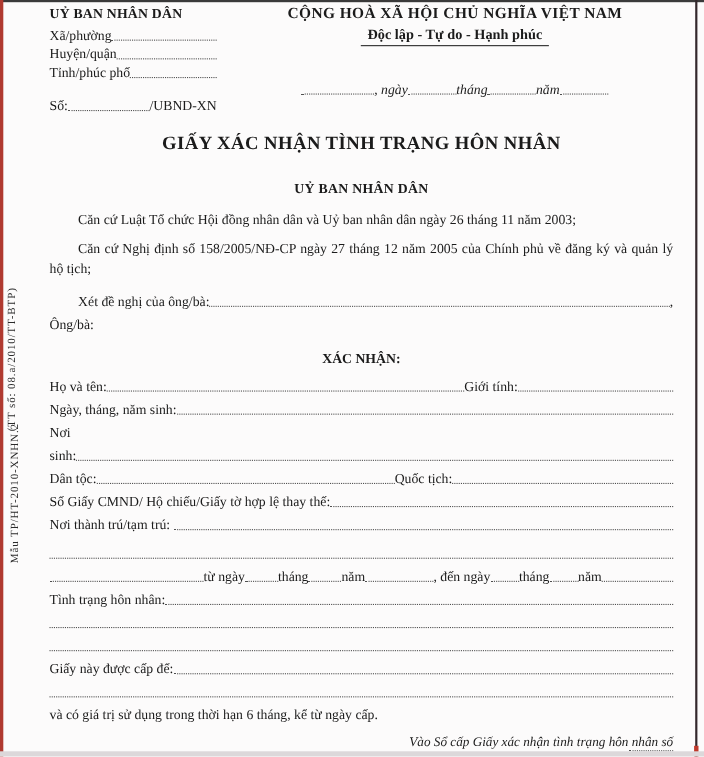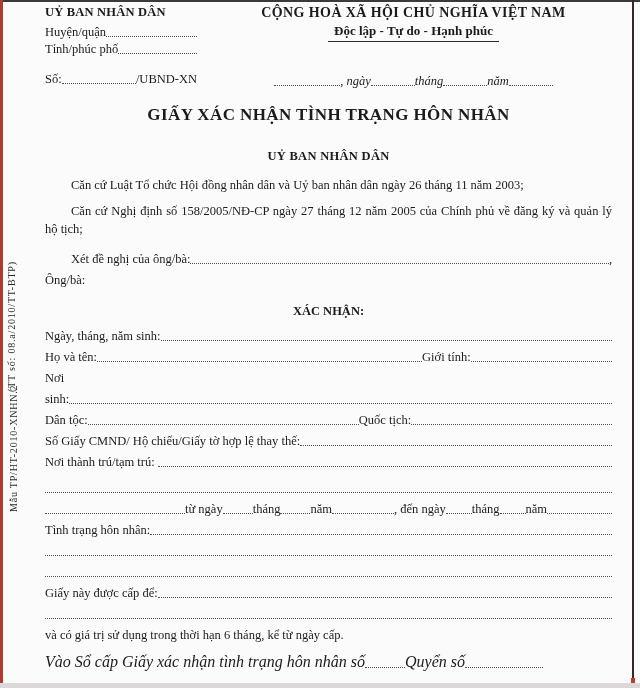--- a/index.html
+++ b/index.html
@@ -35,38 +35,42 @@
   .doc-subtitle{text-align:center;font-weight:bold;font-size:12.5px;letter-spacing:.3px;margin-top:24px;}
   
   #form-body{margin-top:12px;}
   .fline{display:flex;align-items:flex-end;height:21px;}
   .fline span{white-space:pre;}
   .fl{border-bottom:1.3px dotted #4f4f4f;margin-bottom:3px;min-width:6px;}
   .para{text-indent:26px;text-align:justify;line-height:18.5px;margin:0 0 7px;height:auto;display:block;}
   .indent{padding-left:26px;}
   .center-bold{justify-content:center;font-weight:bold;height:22px;margin:9px 0 4px;}
   .gap-top{margin-top:5px;}
-  .note{font-style:italic;font-size:16px;margin-top:9px;height:19px;}
+  .note{font-style:italic;font-size:12px;margin-top:9px;height:19px;flex-direction:column;}
 </style>
 </head>
 <body>
 
 <div class="page">
   <div class="edge-top"></div>
   <div class="edge-left"></div>
   <div class="edge-right"></div>
   <div class="edge-right-red"></div>
   <div class="edge-bottom"></div>
 
   <div class="vtext vtext-top">(TT số: 08.a/2010/TT-BTP)</div>
   <div class="vtext vtext-bottom">Mẫu TP/HT-2010-XNHN.2</div>
 
   <div class="header">
     <div class="h-left">
       <div class="h-left-title">UỶ BAN NHÂN DÂN</div>
+      <div class="fline">
+        <span>Xã/phường</span>
+        <span class="fl" style="flex:1 1 0px"></span>
+      </div>
       <div class="fline">
         <span>Huyện/quận</span>
         <span class="fl" style="flex:1 1 0px"></span>
       </div>
       <div class="fline">
         <span>Tỉnh/phúc phố</span>
         <span class="fl" style="flex:1 1 0px"></span>
       </div>
       <div class="fline so-line">
         <span>Số:</span>
@@ -100,27 +104,27 @@
         <span class="fl" style="flex: 1 1 0px;"></span>
         <span>,</span>
       </div>
       <div class="fline ">
         <span>Ông/bà:</span>
       </div>
       <div class="fline center-bold">
         <span>XÁC NHẬN:</span>
       </div>
       <div class="fline ">
-        <span>Ngày, tháng, năm sinh:</span>
+        <span>Họ và tên:</span>
+        <span class="fl" style="flex: 2.3 1 0px;"></span>
+        <span>Giới tính:</span>
         <span class="fl" style="flex: 1 1 0px;"></span>
       </div>
       <div class="fline ">
-        <span>Họ và tên:</span>
-        <span class="fl" style="flex: 2.3 1 0px;"></span>
-        <span>Giới tính:</span>
+        <span>Ngày, tháng, năm sinh:</span>
         <span class="fl" style="flex: 1 1 0px;"></span>
       </div>
       <div class="fline ">
         <span>Nơi</span>
       </div>
       <div class="fline ">
         <span>sinh:</span>
         <span class="fl" style="flex: 1 1 0px;"></span>
       </div>
       <div class="fline ">

